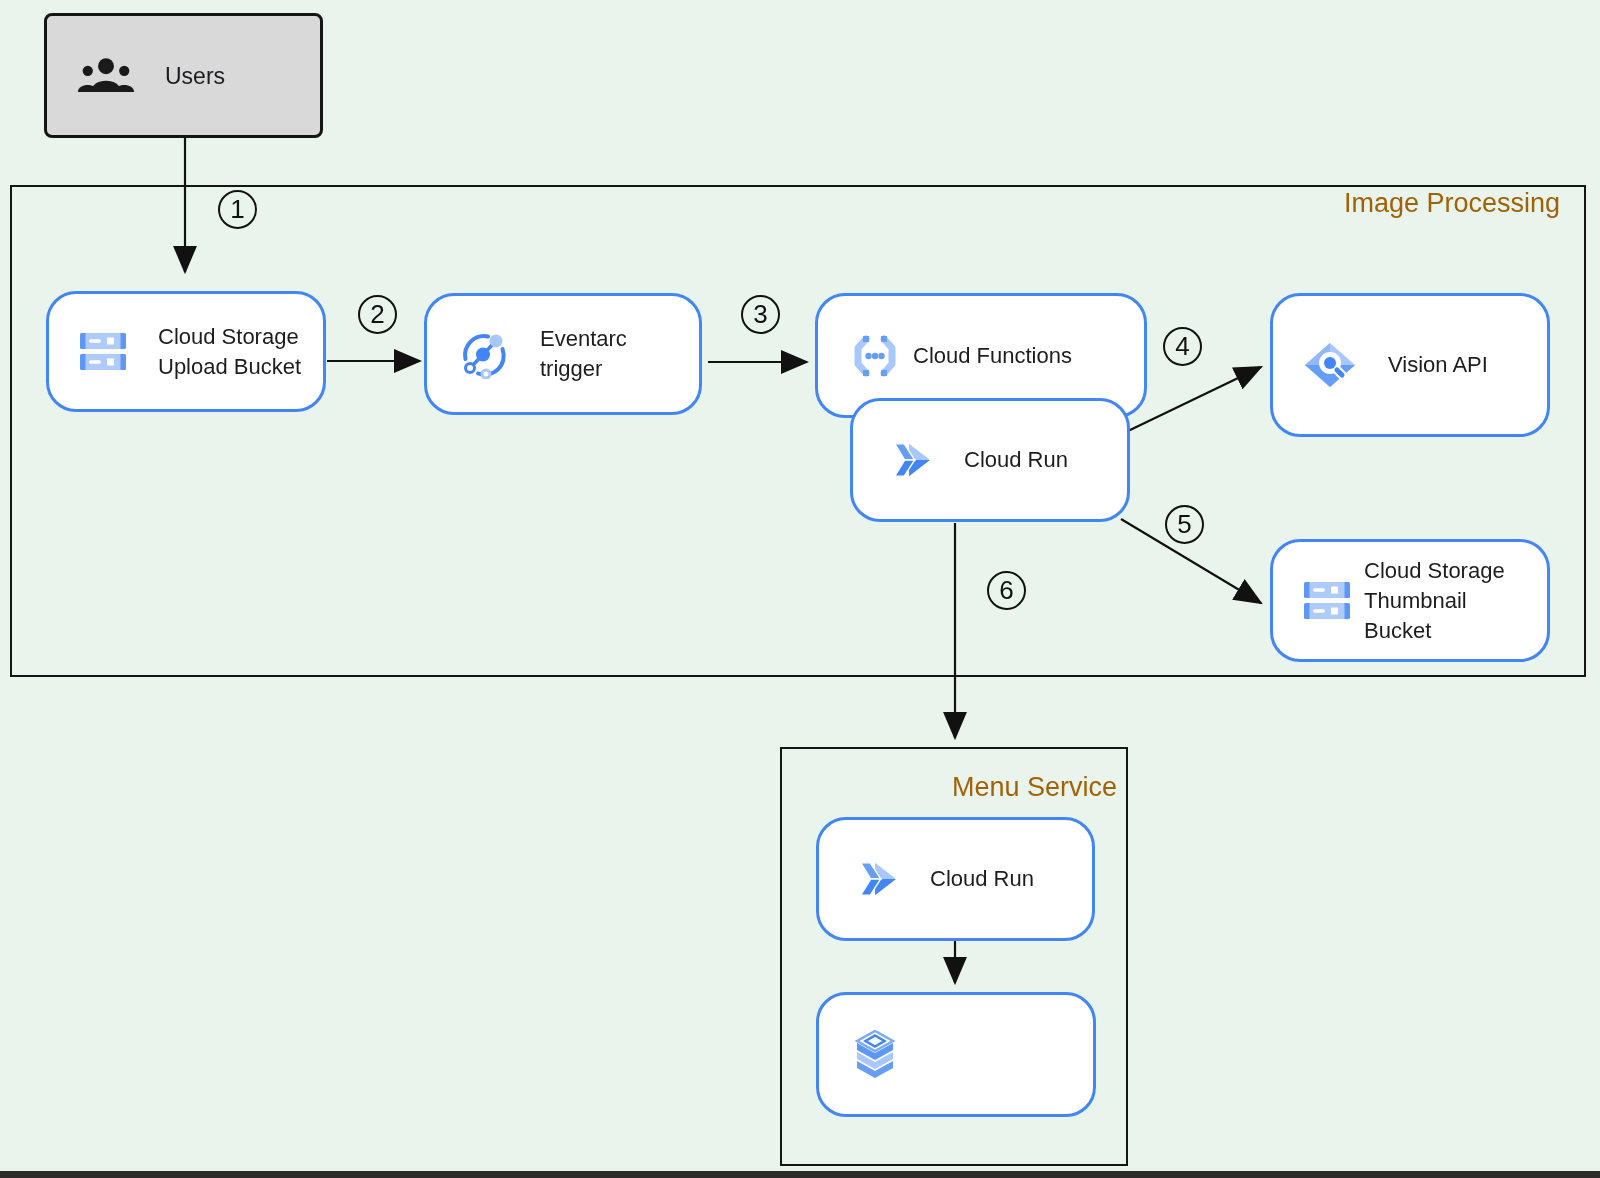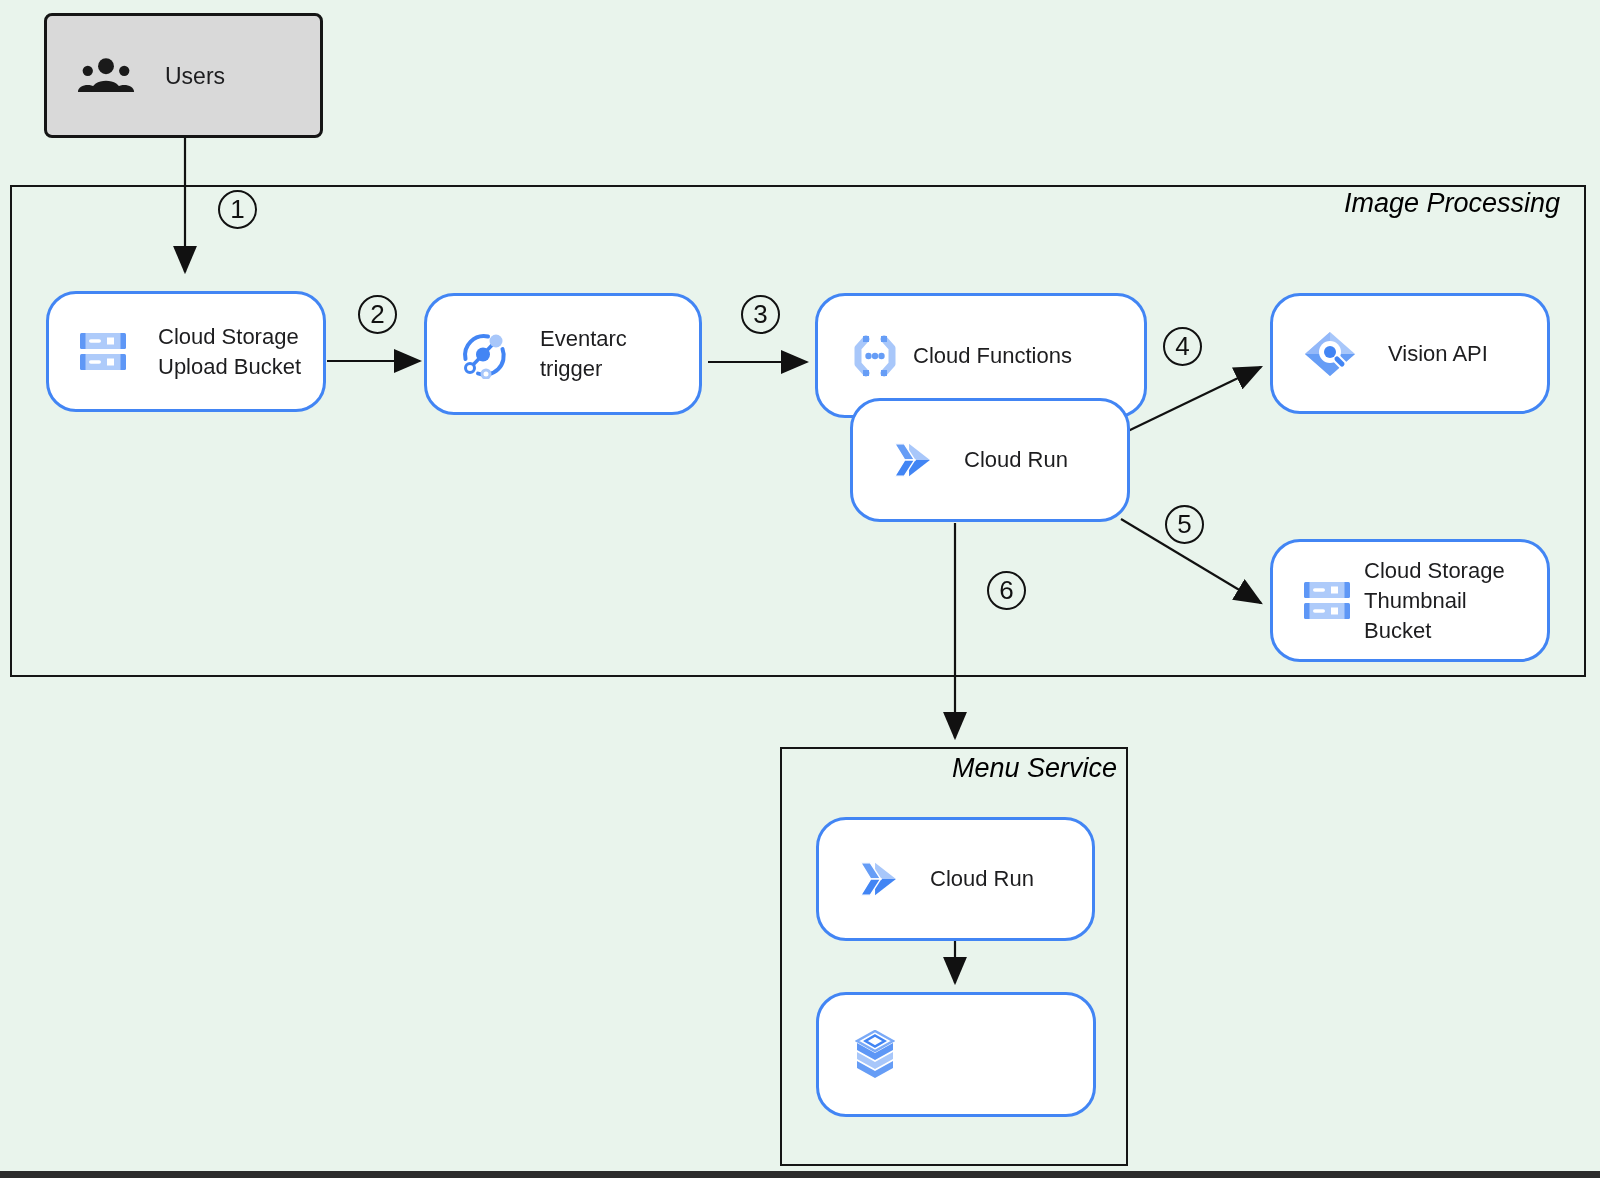--- a/index.html
+++ b/index.html
@@ -1,21 +1,21 @@
 <!DOCTYPE html>
 <html><head>
 <meta charset="utf-8">
 <style>
   html,body{margin:0;padding:0;}
   body{font-family:"Liberation Sans", sans-serif;}
   #canvas{position:relative;width:1600px;height:1178px;background:#e9f4ec;overflow:hidden;}
 
   
   .group{position:absolute;border:2.5px solid #151515;background:transparent;box-sizing:border-box;z-index:1;}
-  .group-label{position:absolute;font-size:27px;color:#000000;z-index:2;white-space:nowrap;font-style:italic;}
+  .group-label{position:absolute;font-size:27px;color:#a16207;z-index:2;white-space:nowrap;}
 
   
   #arrows{position:absolute;left:0;top:0;z-index:3;pointer-events:none;}
 
   
   .node{position:absolute;background:#ffffff;border:3.5px solid #4285f4;border-radius:30px;
         box-sizing:border-box;display:flex;align-items:center;padding:0 18px 0 31px;gap:32px;z-index:4;}
   .node-label{font-size:22px;line-height:30px;color:#1d1d1f;white-space:pre-line;}
   .icon{display:flex;align-items:center;justify-content:center;flex:0 0 auto;}
 
@@ -35,21 +35,21 @@
 </style>
 </head>
 <body>
 
 <div id="canvas">
 
   <div class="group" style="left:10px;top:185px;width:1576px;height:492px"></div>
   <span class="group-label" style="right:40px;top:188px">Image Processing</span>
 
   <div class="group" style="left:780px;top:747px;width:348px;height:419px"></div>
-  <span class="group-label" style="left:952px;top:753px">Menu Service</span>
+  <span class="group-label" style="left:952px;top:772px">Menu Service</span>
 
   <svg id="arrows" width="1600" height="1178" viewBox="0 0 1600 1178">
     <defs>
       <marker id="ah" markerWidth="13" markerHeight="11" refX="12" refY="5.5" orient="auto" markerUnits="strokeWidth">
         <path d="M0 0 L13 5.5 L0 11 Z" fill="#111"></path>
       </marker>
     </defs>
     <path d="M185 138 L185 272" stroke="#111" stroke-width="2.2" fill="none" marker-end="url(#ah)"></path>
     <path d="M327 361 L420 361" stroke="#111" stroke-width="2.2" fill="none" marker-end="url(#ah)"></path>
     <path d="M708 362 L807 362" stroke="#111" stroke-width="2.2" fill="none" marker-end="url(#ah)"></path>
@@ -127,21 +127,21 @@
       <svg width="44" height="38" viewBox="0 0 46 40">
         <path d="M22 3 L44 20 L22 20 Z" fill="#a8c7fa"></path>
         <path d="M22 37 L44 20 L22 20 Z" fill="#4285f4"></path>
         <path d="M7 3 L17 3 L28 20 L17.5 20 Z" fill="#669df6" stroke="#fff" stroke-width="1.5"></path>
         <path d="M17.5 20 L28 20 L17 37 L7 37 Z" fill="#4285f4" stroke="#fff" stroke-width="1.5"></path>
       </svg>
     </span>
     <span class="node-label">Cloud Run</span>
   </div>
 
-  <div class="node" style="left:1270px;top:293px;width:280px;height:121px">
+  <div class="node" style="left:1270px;top:293px;width:280px;height:144px">
     <span class="icon">
       <svg width="52" height="46" viewBox="0 0 52 46">
         <polygon points="26,1 51,23 26,45 1,23" fill="#a8c7fa"></polygon>
         <polygon points="1,23 26,1 26,23" fill="#93b8f9"></polygon>
         <polygon points="1,23 51,23 26,45" fill="#669df6"></polygon>
         <circle cx="26" cy="21" r="11" fill="#fff"></circle>
         <line x1="33" y1="28" x2="39" y2="34" stroke="#fff" stroke-width="9" stroke-linecap="round"></line>
         <line x1="33" y1="28" x2="38" y2="33" stroke="#4285f4" stroke-width="5" stroke-linecap="round"></line>
         <circle cx="26" cy="21" r="6" fill="#4285f4"></circle>
       </svg>

